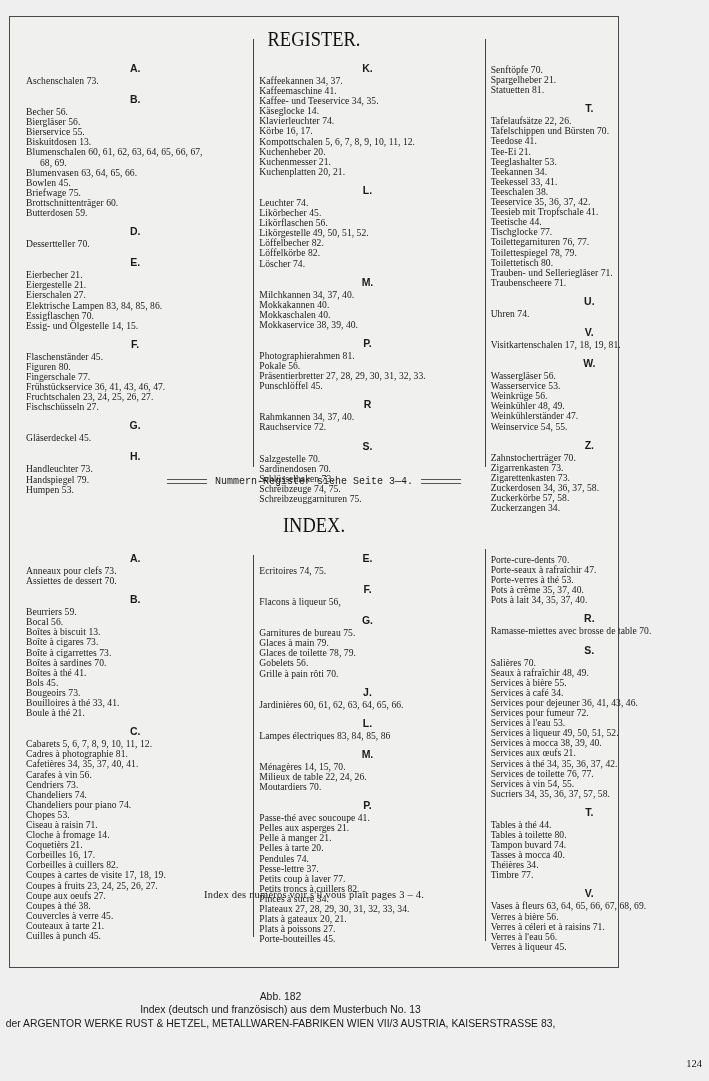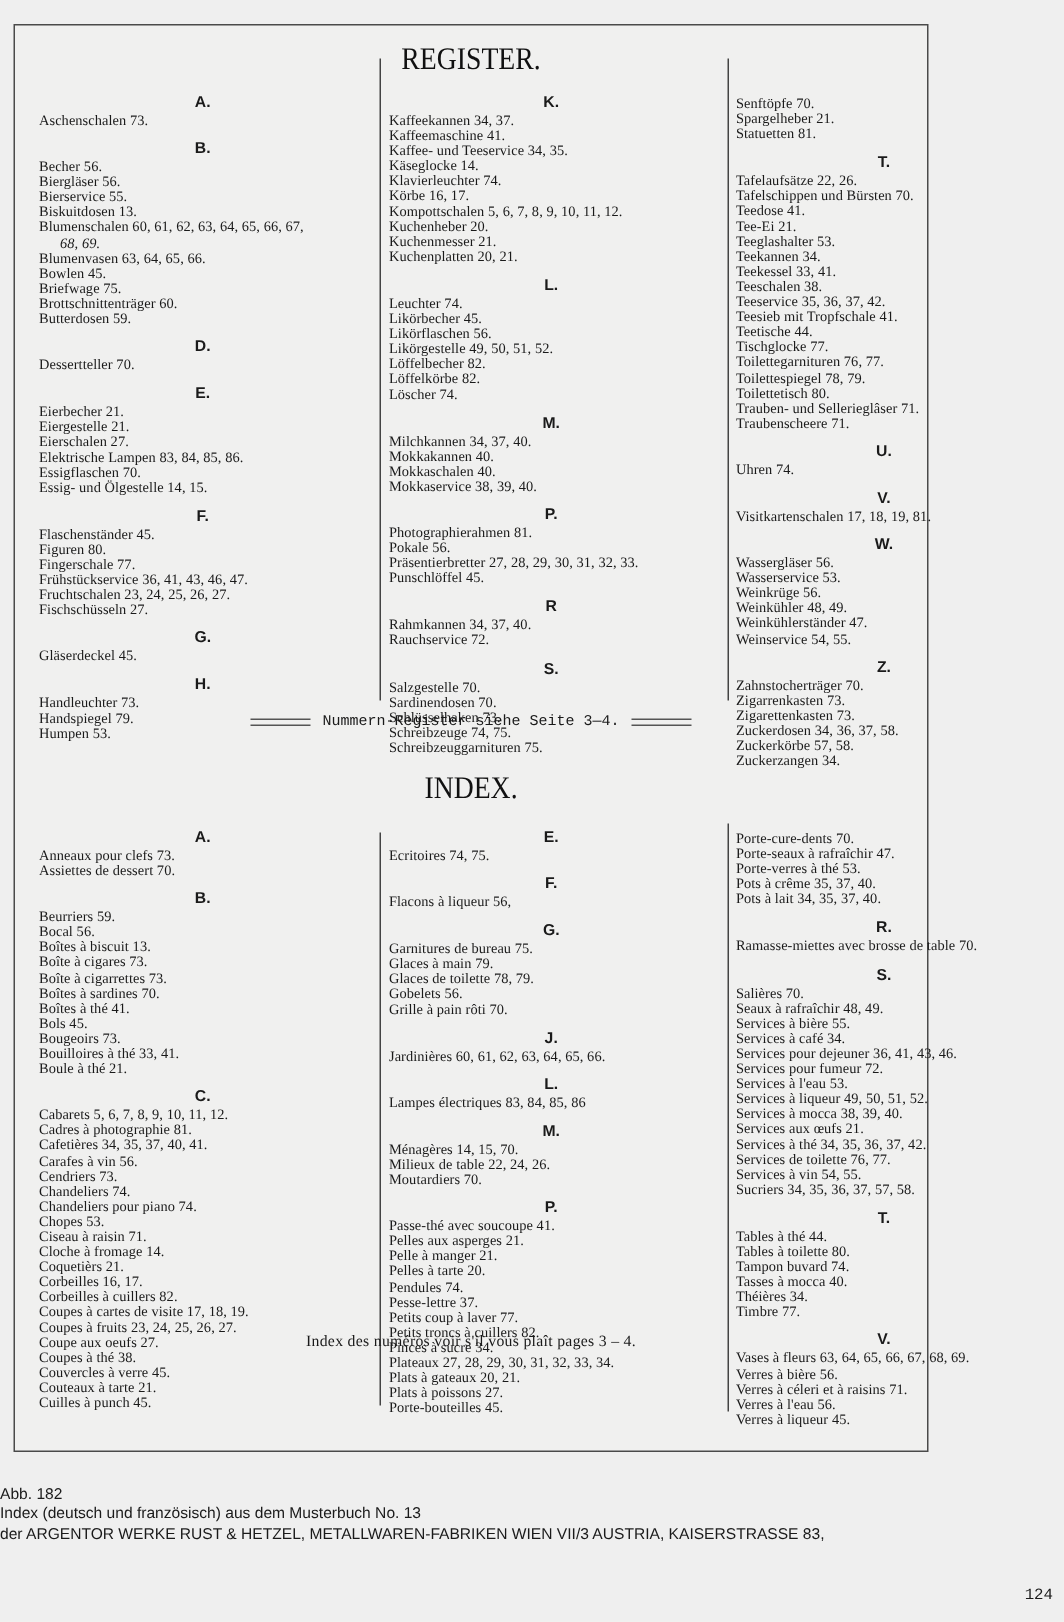--- a/index.html
+++ b/index.html
@@ -65,21 +65,20 @@
       margin: 3px 0 2px 0;
     }
     .letter.gap { margin-top: 7px; }
     .entry {
       white-space: nowrap;
       letter-spacing: 0.05px;
     }
     .entry .cont {
       display: block;
       padding-left: 14px;
-      font-style: italic;
     }
     .separator {
       position: absolute;
       top: 475px;
       left: 0;
       width: 100%;
       text-align: center;
       font-family: Liberation Mono, monospace;
       font-size: 10px;
       display: flex;
@@ -102,31 +101,31 @@
       text-align: center;
       font-family: "Liberation Serif", "DejaVu Serif", serif;
       font-size: 10.5px;
       letter-spacing: 0.2px;
     }
     .caption {
       position: absolute;
       top: 990px;
       left: 0;
       width: 561px;
-      text-align: left;
+      text-align: center;
       font-family: "Liberation Sans", "DejaVu Sans", sans-serif;
       font-size: 10.4px;
       line-height: 13.4px;
       color: #1a1a1a;
     }
     .page-number {
       position: absolute;
       top: 1058px;
       right: 7px;
-      font-family: Liberation Mono, monospace;
+      font-family: Liberation Serif, serif;
       font-size: 10.5px;
     }
   </style>
 </head>
 <body>
 
 <div class="frame">
   <div class="section-title" style="top:10px;">REGISTER.</div>
 
   <div class="cols" id="register-cols" style="top:42px; left:16px;">

